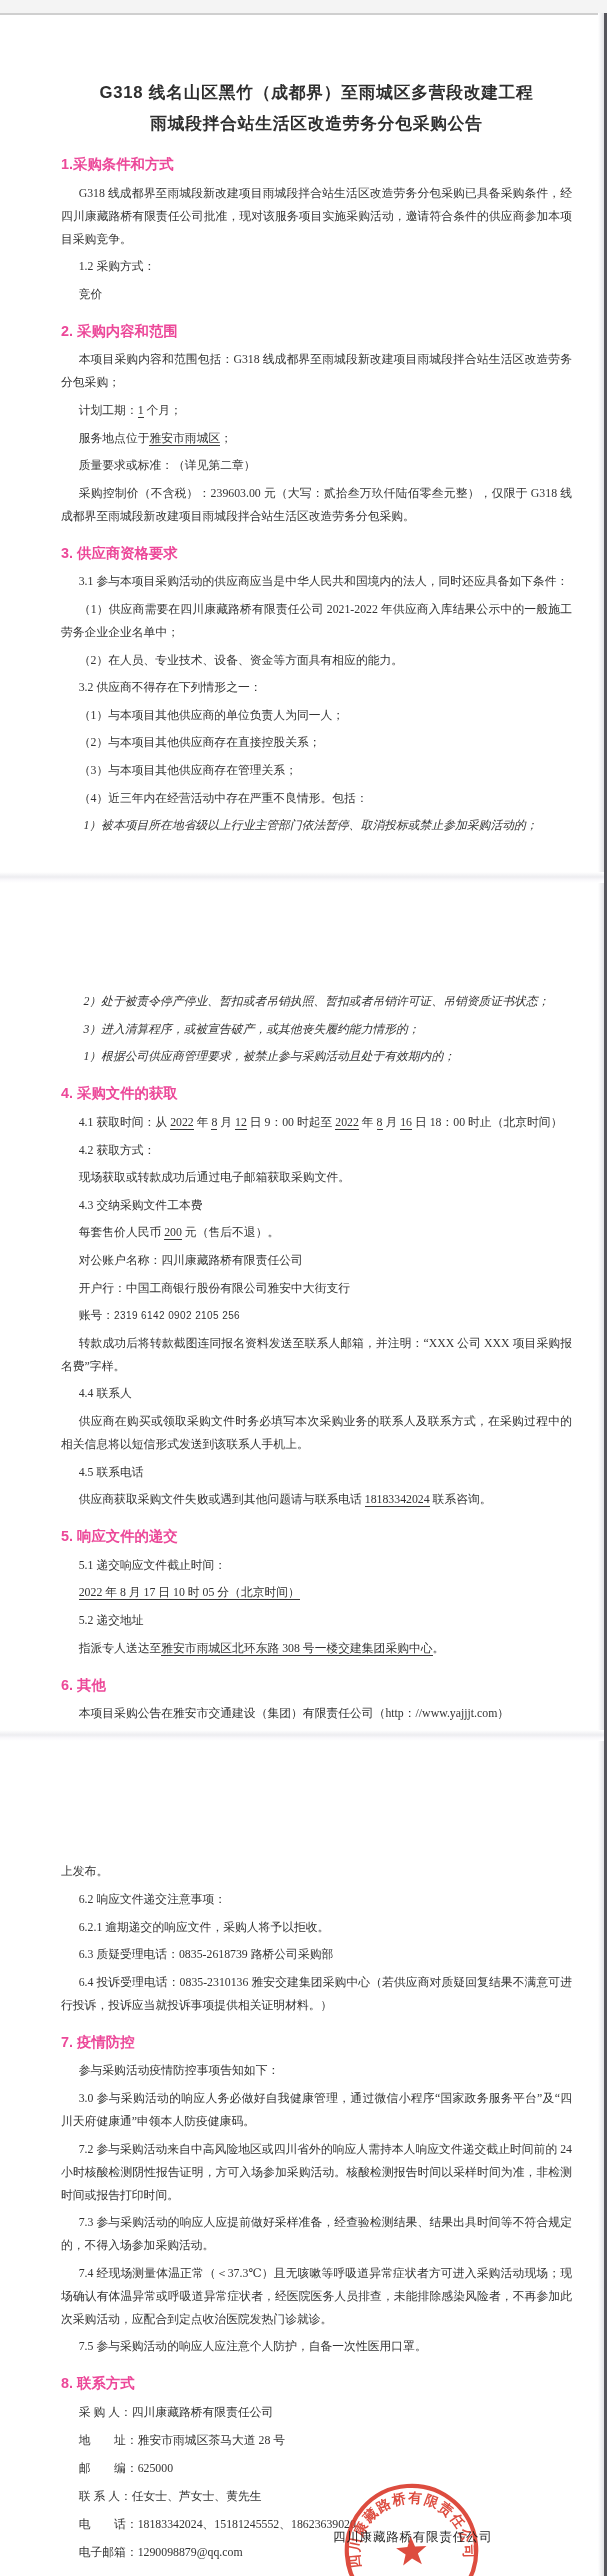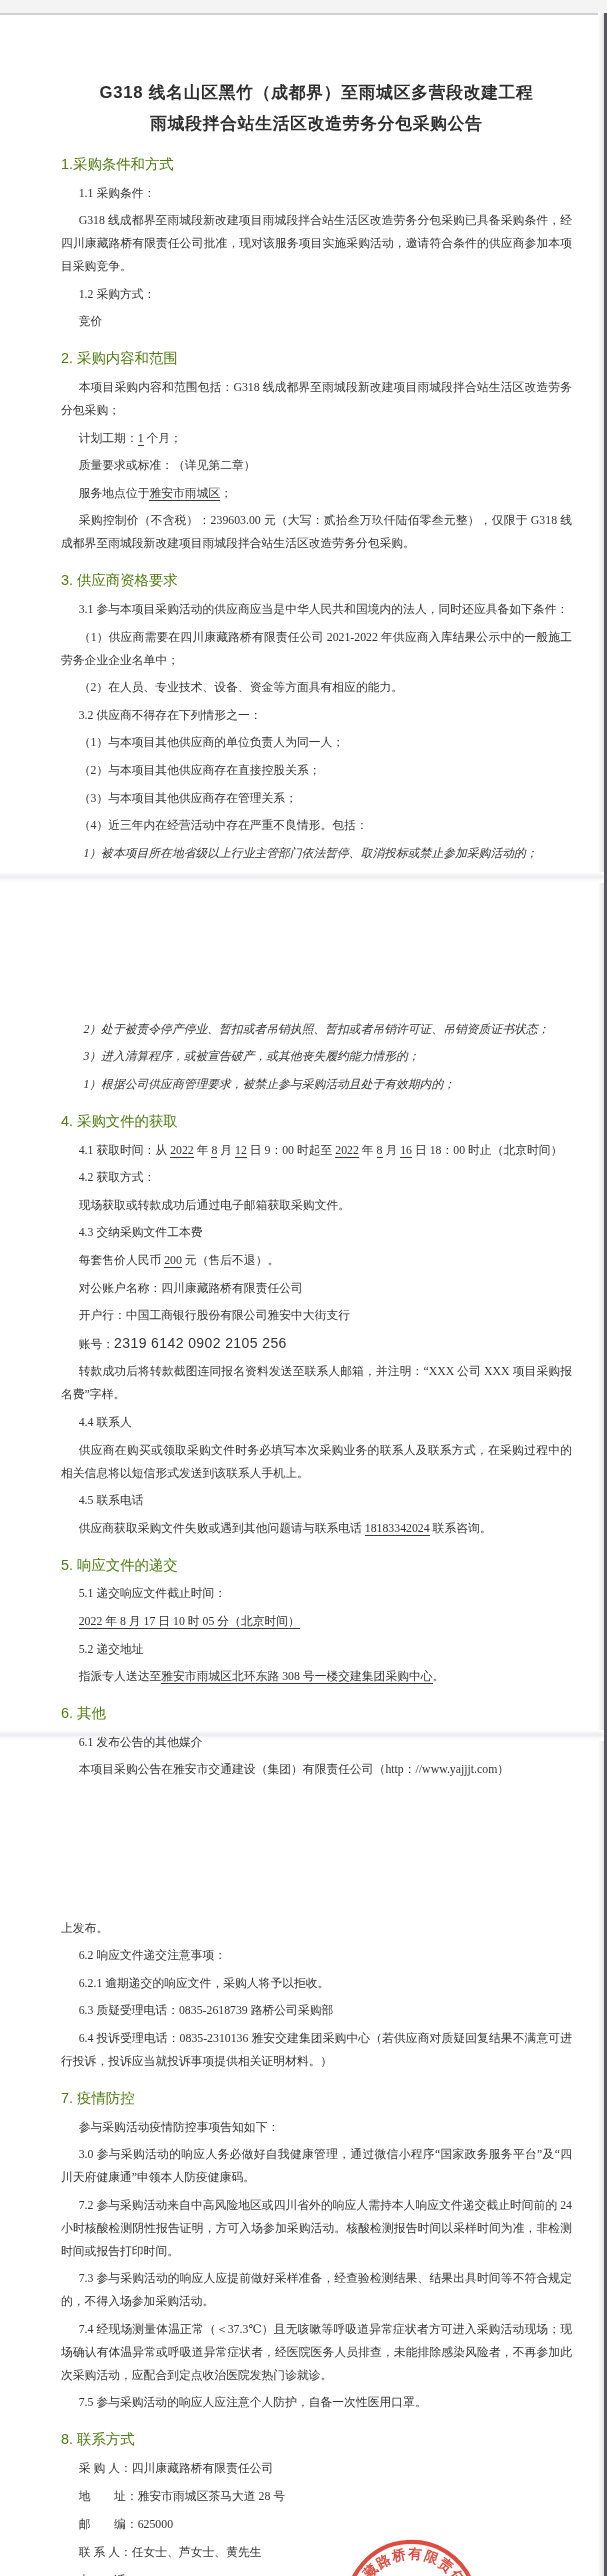--- a/index.html
+++ b/index.html
@@ -17,29 +17,29 @@
   .pb1{top:859px;}
   .pb2{top:1717px;}
 
   .doc{position:relative;padding:64px 35px 0 61px;}
   .title{
     text-align:center;font-family:"Liberation Sans","DejaVu Sans",sans-serif;
     font-weight:bold;font-size:16.7px;line-height:31px;color:#2e2e2e;letter-spacing:0.8px;
   }
   .h{
     font-family:"Liberation Sans","DejaVu Sans",sans-serif;
-    font-weight:normal;font-size:14.4px;color:#4d7c0f;
+    font-weight:bold;font-size:14.4px;color:#ec4899;
     margin:15px 0 7.6px 0;line-height:20px;
   }
   p{margin:4.6px 0;font-size:11.8px;line-height:23px;text-align:justify;}
   .ind{text-indent:1.5em;}
   .ind2{text-indent:1.9em;font-style:italic;}
   .noind{text-indent:0;}
   .u{border-bottom:0.8px solid #3a3a3a;}
-  .num{font-family:"Liberation Sans","DejaVu Sans",sans-serif;font-size:14px;letter-spacing:0.4px;}
+  .num{font-family:"Liberation Sans","DejaVu Sans",sans-serif;font-size:10px;letter-spacing:0.4px;}
   .gap1{height:144px;}
   .gap2{height:126px;}
 
   .contact{position:relative;}
   .contact p{line-height:23.5px;}
 
   .seal{position:absolute;left:282px;top:109px;width:137px;height:137px;
     transform:rotate(-4deg);opacity:.9;}
   .seal svg{display:block;}
   .seal .arc{fill:#da392b;font-family:"Liberation Serif","DejaVu Serif",serif;
@@ -60,30 +60,29 @@
   <div class="pbreak pb2"></div>
 
   <div class="doc">
 
     <div class="title">
       <div>G318 线名山区黑竹（成都界）至雨城区多营段改建工程</div>
       <div>雨城段拌合站生活区改造劳务分包采购公告</div>
     </div>
 
     <div class="h">1.采购条件和方式</div>
-    <p class="ind">1.1 采购条件：</p>
     <p class="ind">G318 线成都界至雨城段新改建项目雨城段拌合站生活区改造劳务分包采购已具备采购条件，经四川康藏路桥有限责任公司批准，现对该服务项目实施采购活动，邀请符合条件的供应商参加本项目采购竞争。</p>
     <p class="ind">1.2 采购方式：</p>
     <p class="ind">竞价</p>
 
     <div class="h">2. 采购内容和范围</div>
     <p class="ind">本项目采购内容和范围包括：G318 线成都界至雨城段新改建项目雨城段拌合站生活区改造劳务分包采购；</p>
     <p class="ind"><span>计划工期：</span><span class="u">1</span><span> 个月；</span></p>
+    <p class="ind"><span>服务地点位于</span><span class="u">雅安市雨城区</span><span>；</span></p>
     <p class="ind">质量要求或标准：（详见第二章）</p>
-    <p class="ind"><span>服务地点位于</span><span class="u">雅安市雨城区</span><span>；</span></p>
     <p class="ind">采购控制价（不含税）：239603.00 元（大写：贰拾叁万玖仟陆佰零叁元整），仅限于 G318 线成都界至雨城段新改建项目雨城段拌合站生活区改造劳务分包采购。</p>
 
     <div class="h">3.  供应商资格要求</div>
     <p class="ind">3.1 参与本项目采购活动的供应商应当是中华人民共和国境内的法人，同时还应具备如下条件：</p>
     <p class="ind">（1）供应商需要在四川康藏路桥有限责任公司 2021-2022 年供应商入库结果公示中的一般施工劳务企业企业名单中；</p>
     <p class="ind">（2）在人员、专业技术、设备、资金等方面具有相应的能力。</p>
     <p class="ind">3.2 供应商不得存在下列情形之一：</p>
     <p class="ind">（1）与本项目其他供应商的单位负责人为同一人；</p>
     <p class="ind">（2）与本项目其他供应商存在直接控股关系；</p>
     <p class="ind">（3）与本项目其他供应商存在管理关系；</p>
@@ -111,21 +110,20 @@
     <p class="ind">4.5 联系电话</p>
     <p class="ind"><span>供应商获取采购文件失败或遇到其他问题请与联系电话 </span><span class="u">18183342024</span><span> 联系咨询。</span></p>
 
     <div class="h">5. 响应文件的递交</div>
     <p class="ind">5.1 递交响应文件截止时间：</p>
     <p class="ind"><span class="u">2022 年 8 月 17 日 10 时 05 分（北京时间）</span></p>
     <p class="ind">5.2 递交地址</p>
     <p class="ind"><span>指派专人送达至</span><span class="u">雅安市雨城区北环东路 308 号一楼交建集团采购中心</span><span>。</span></p>
 
     <div class="h">6. 其他</div>
-    <p class="ind">6.1 发布公告的其他媒介</p>
     <p class="ind">本项目采购公告在雅安市交通建设（集团）有限责任公司（http：//www.yajjjt.com）</p>
 
     <div class="gap2"></div>
 
     <p class="noind">上发布。</p>
     <p class="ind">6.2 响应文件递交注意事项：</p>
     <p class="ind">6.2.1 逾期递交的响应文件，采购人将予以拒收。</p>
     <p class="ind">6.3 质疑受理电话：0835-2618739 路桥公司采购部</p>
     <p class="ind">6.4 投诉受理电话：0835-2310136 雅安交建集团采购中心（若供应商对质疑回复结果不满意可进行投诉，投诉应当就投诉事项提供相关证明材料。）</p>
 

